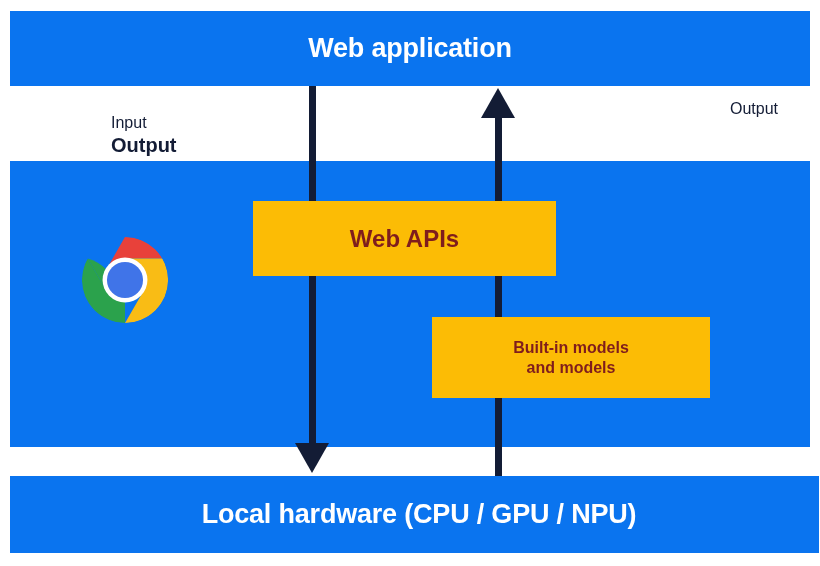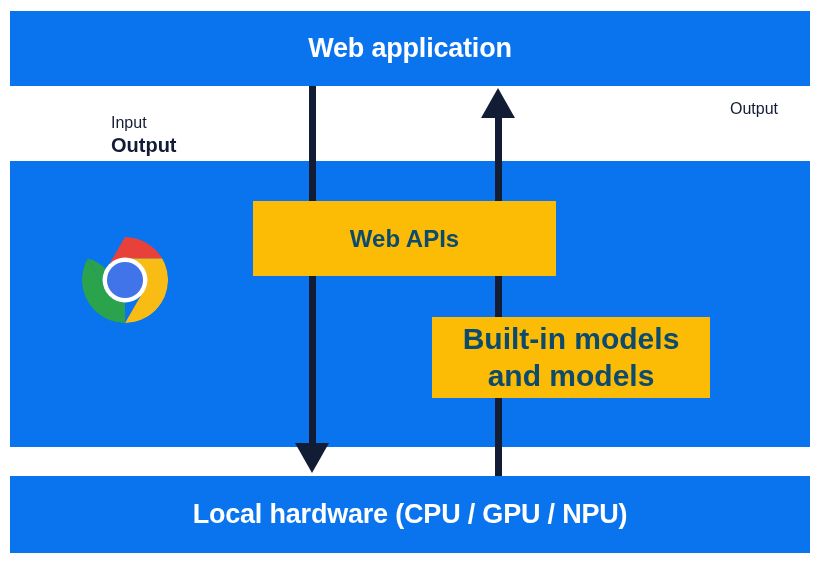--- a/index.html
+++ b/index.html
@@ -50,20 +50,21 @@
     height: 286px;
     display: block;
   }
 
   
   #band-local-hardware {
     left: 10px;
     top: 476px;
     width: 800px;
     height: 77px;
+    padding-left: 9px;
   }
 
   
   .flow-label {
     position: absolute;
     color: #131c35;
     line-height: 1.22;
   }
   .flow-label .kind {
     font-size: 16px;
@@ -143,41 +144,41 @@
     width: 230px;
     text-align: center;
     color: #ffffff;
     font-size: 21px;
     font-weight: bold;
   }
 
   .yellow-box {
     position: absolute;
     background: #fcbc05;
-    color: #0c4a6e;
+    color: #7f1d1d;
     font-weight: bold;
     display: flex;
     align-items: center;
     justify-content: center;
     text-align: center;
     line-height: 1.22;
   }
   #box-web-apis {
     left: 253px;
     top: 201px;
     width: 303px;
     height: 75px;
     font-size: 24px;
   }
   #box-builtin-models {
     left: 432px;
     top: 317px;
     width: 278px;
     height: 81px;
-    font-size: 30px;
+    font-size: 16px;
   }
   #box-builtin-models .two-line {
     display: block;
   }
 </style>
 </head>
 <body>
 
 <div id="canvas">
 

